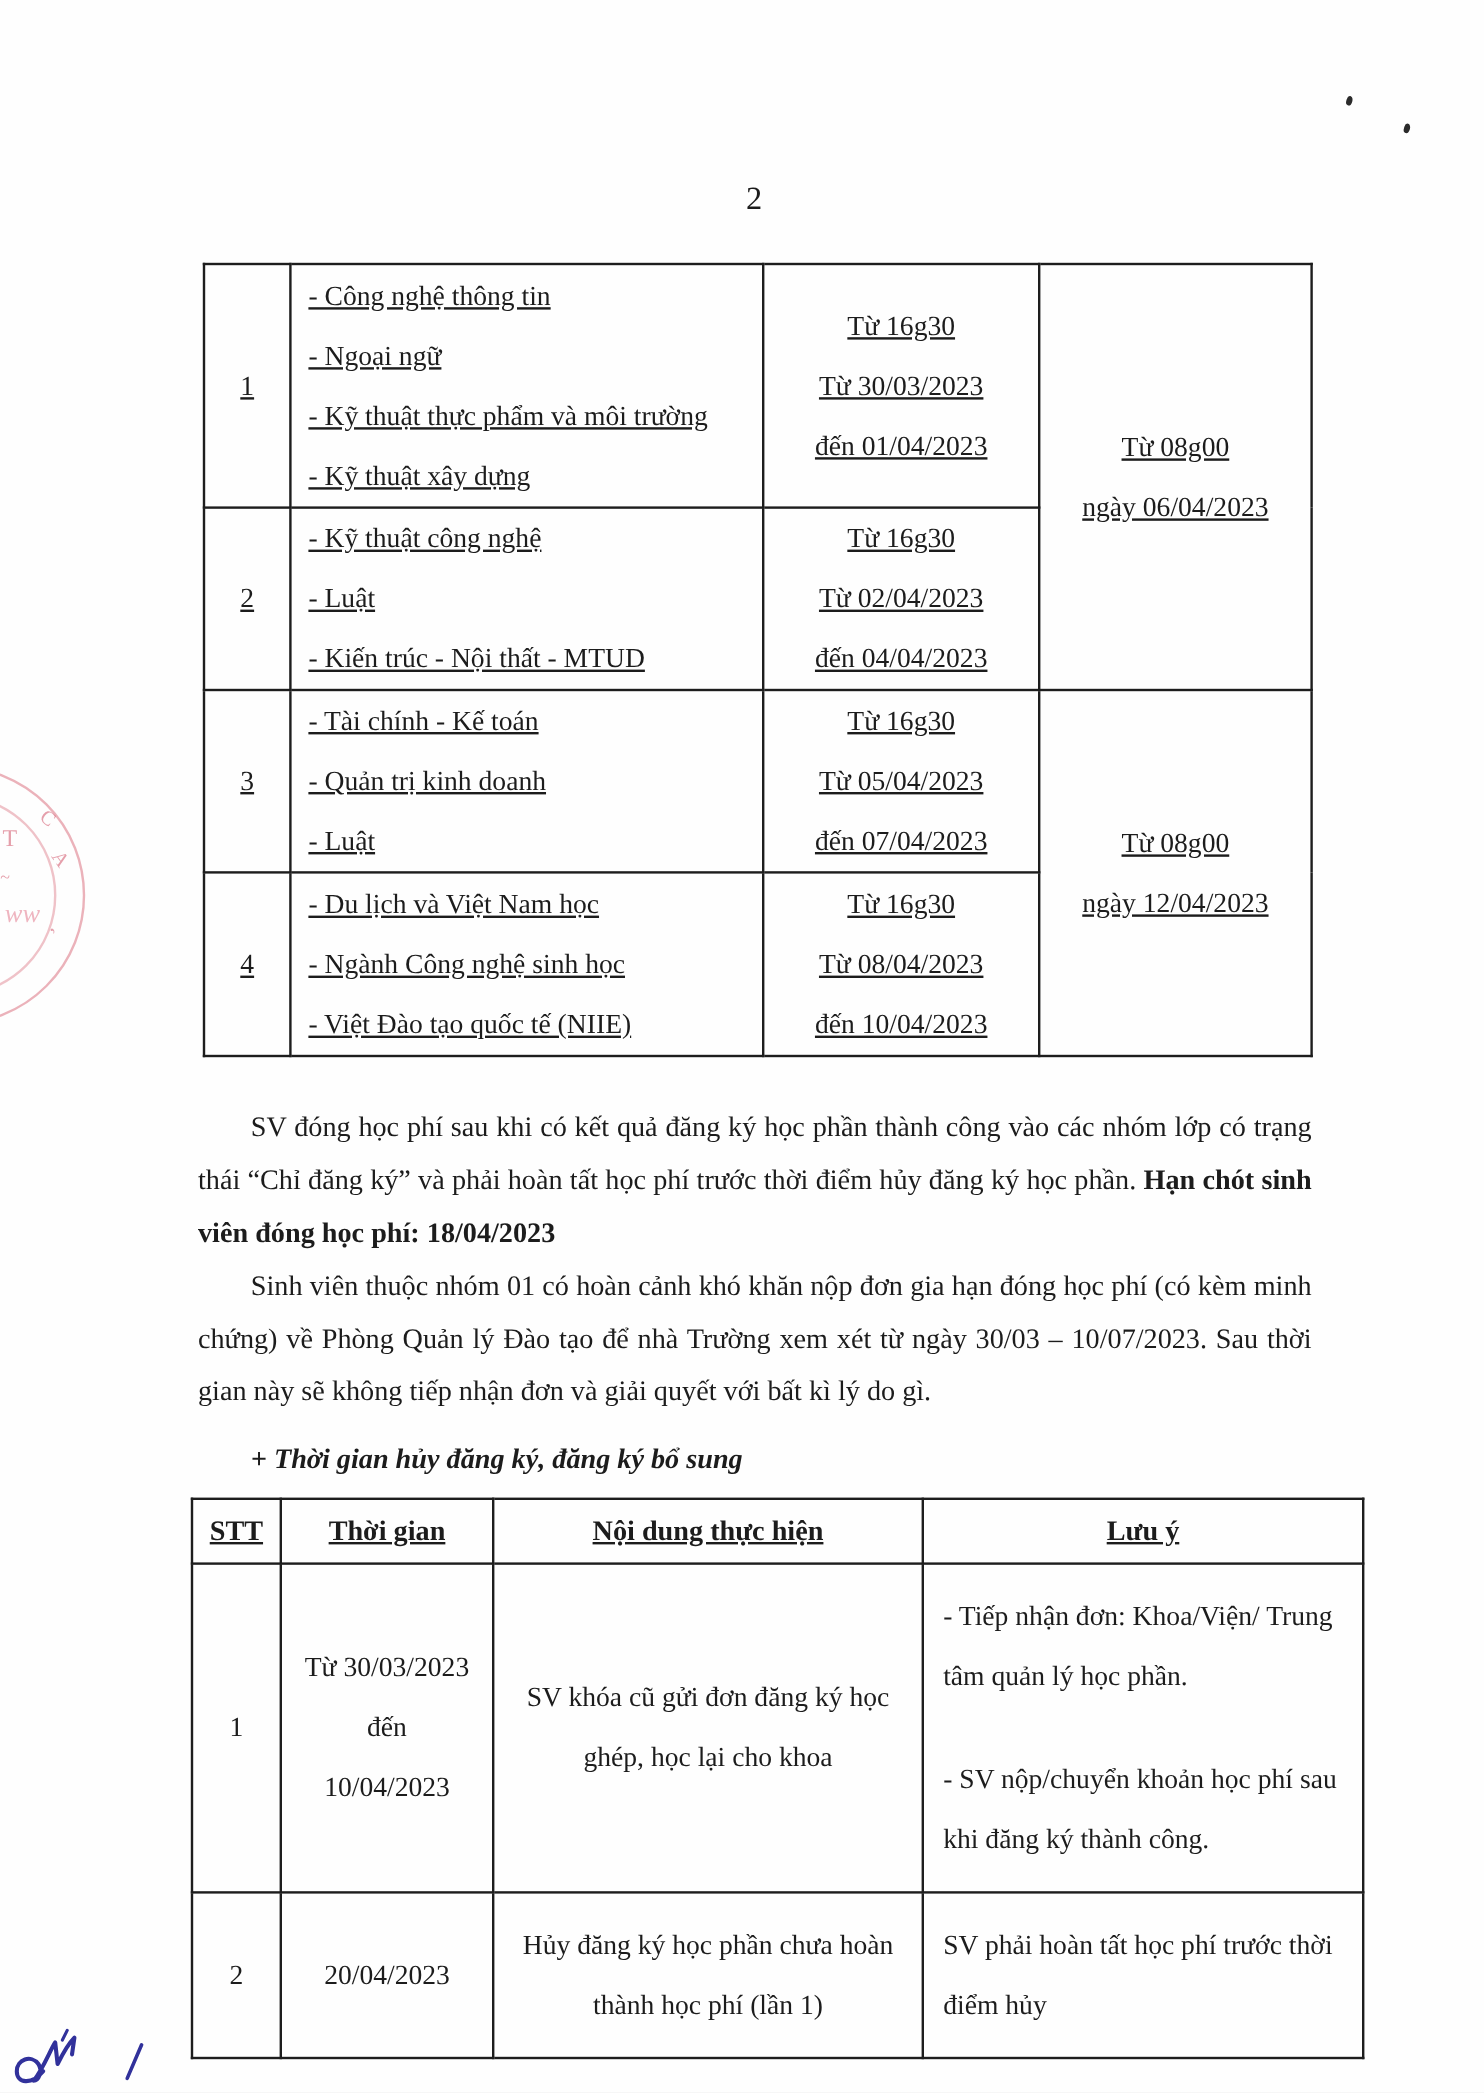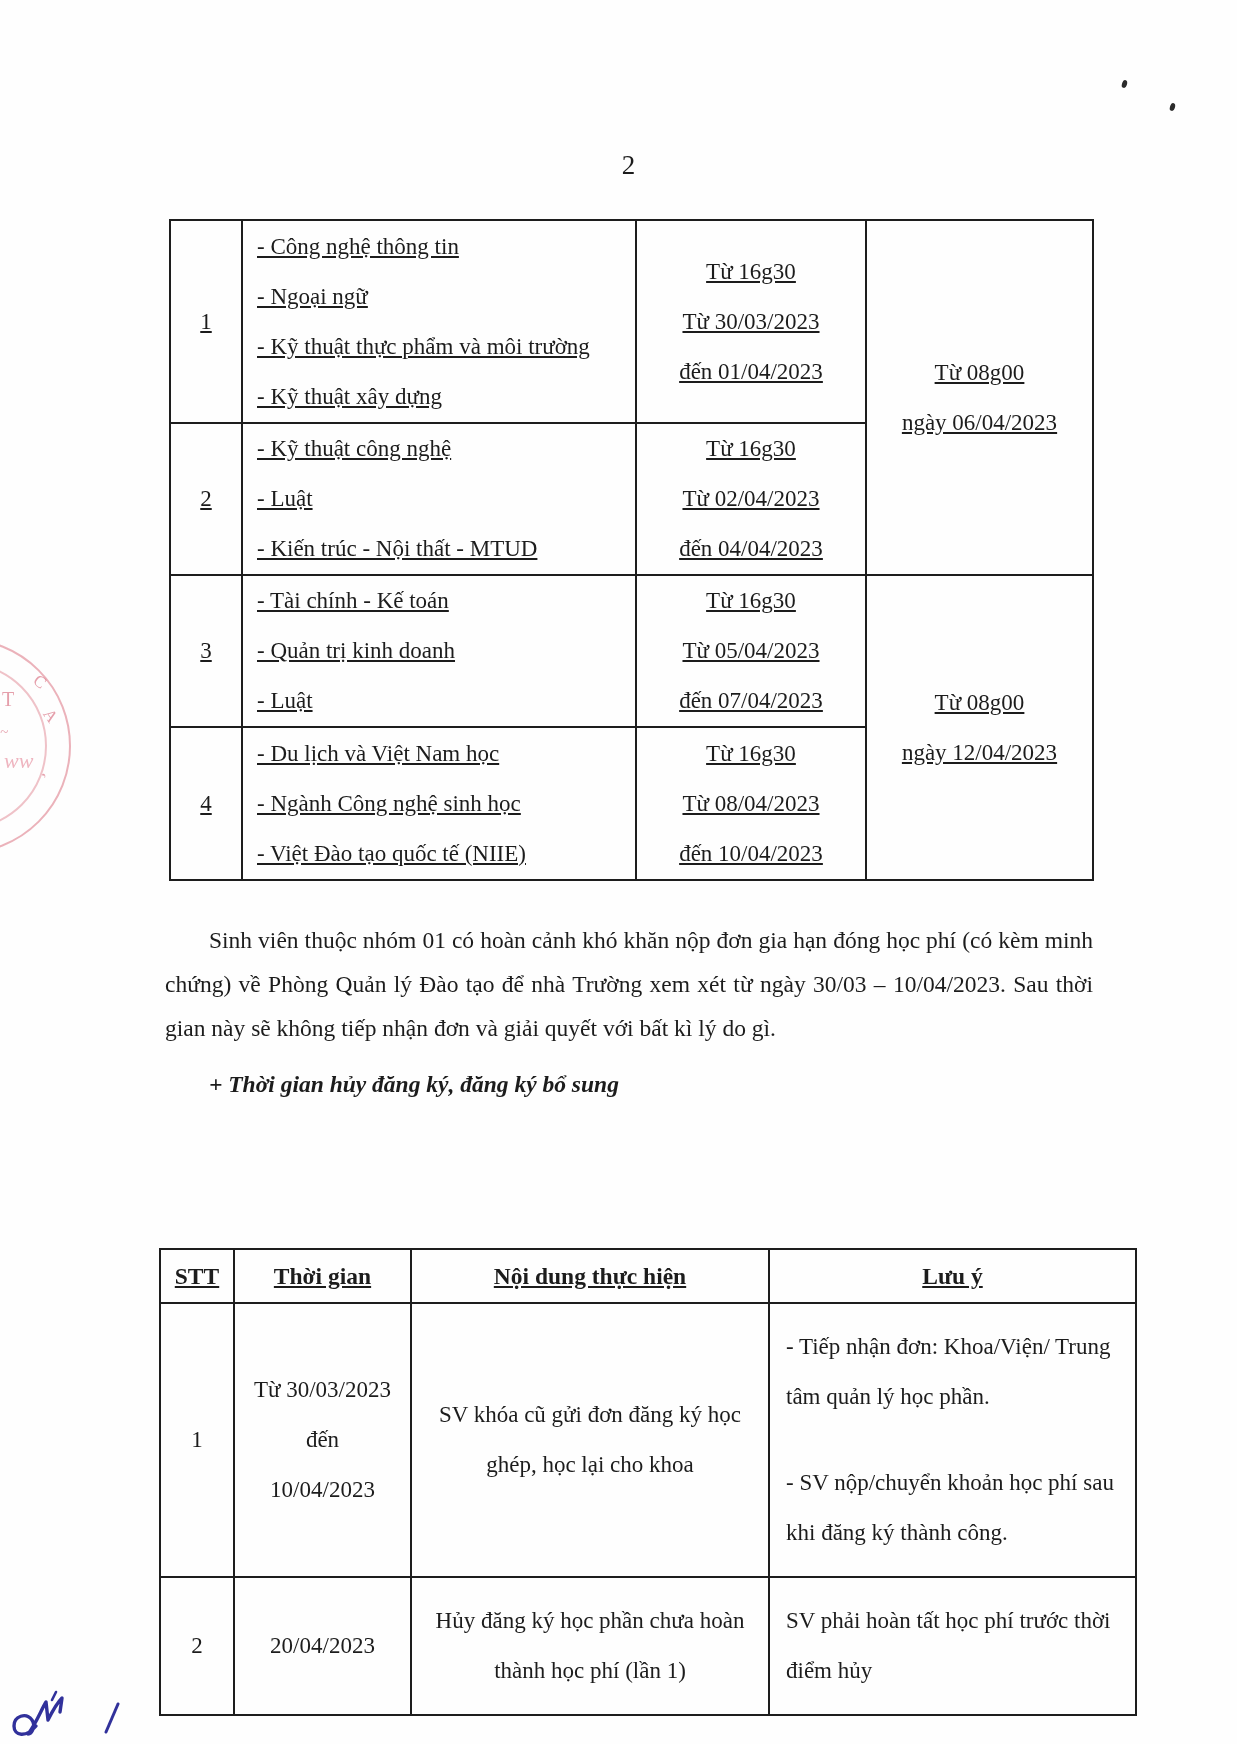--- a/index.html
+++ b/index.html
@@ -141,21 +141,22 @@
       <td class="cell-c">
         <div class="line">Từ 16g30</div>
         <div class="line">Từ 08/04/2023</div>
         <div class="line">đến 10/04/2023</div>
       </td>
     </tr>
   </tbody>
     </table>
 
   <div class="bodytext">
-    <p>Sinh viên thuộc nhóm 01 có hoàn cảnh khó khăn nộp đơn gia hạn đóng học phí (có kèm minh chứng) về Phòng Quản lý Đào tạo để nhà Trường xem xét từ ngày 30/03 – 10/04/2023. Sau thời gian này sẽ không tiếp nhận đơn và giải quyết với bất kì lý do gì.</p>
+    <p><span>SV đóng học phí sau khi có kết quả đăng ký học phần thành công vào các nhóm lớp có trạng thái “Chỉ đăng ký” và phải hoàn tất học phí trước thời điểm hủy đăng ký học phần. </span><b>Hạn chót sinh viên đóng học phí: 18/04/2023</b></p>
+    <p>Sinh viên thuộc nhóm 01 có hoàn cảnh khó khăn nộp đơn gia hạn đóng học phí (có kèm minh chứng) về Phòng Quản lý Đào tạo để nhà Trường xem xét từ ngày 30/03 – 10/07/2023. Sau thời gian này sẽ không tiếp nhận đơn và giải quyết với bất kì lý do gì.</p>
     <div class="subheading">+ Thời gian hủy đăng ký, đăng ký bổ sung</div>
   </div>
 
   <table class="t2">
     <colgroup>
         <col style="width:74px">
         <col style="width:177px">
         <col style="width:358px">
         <col style="width:367px">
       </colgroup>

